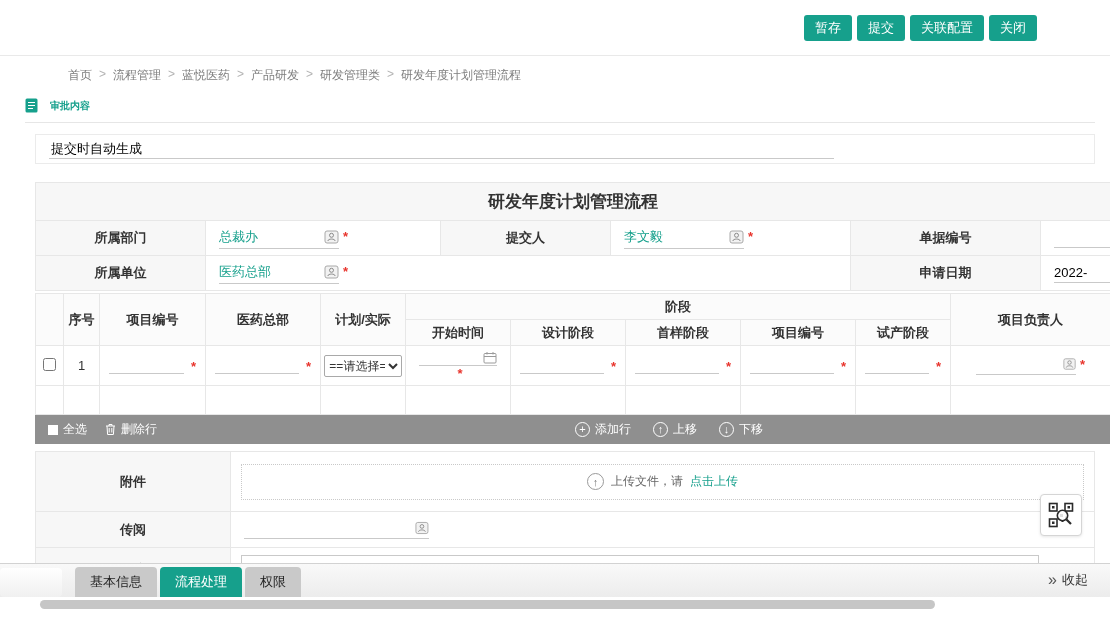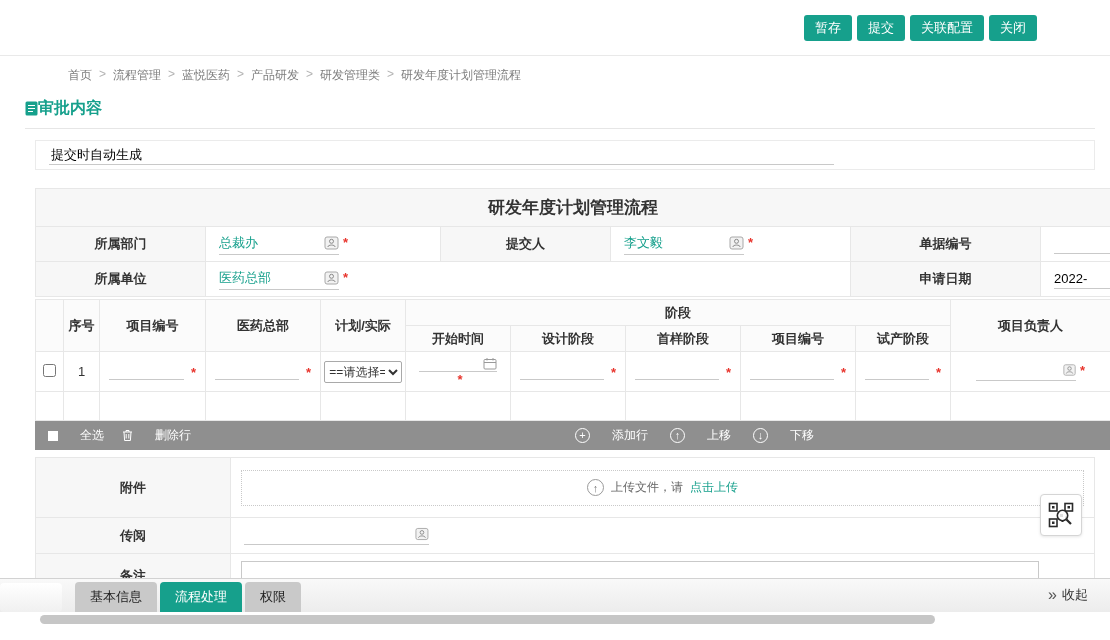--- a/index.html
+++ b/index.html
@@ -11,22 +11,22 @@
     justify-content:flex-end; padding-right:73px; gap:5px; }
   .btn { background:#16a08c; color:#fff; font-size:13px; padding:4px 11px; border:none;
     border-radius:3px; cursor:pointer; font-family:inherit; }
 
   
   .breadcrumb { padding:11px 0 0 68px; font-size:12px; color:#7d7d7d; display:flex; gap:7px; }
   .crumb { cursor:pointer; }
   .sep { color:#b3b3b3; }
 
   
-  .section-head { display:flex; align-items:center; gap:0; margin:14px 0 0 25px;
-    color:#16a08c; font-weight:bold; font-size:16px; }
+  .section-head { display:flex; align-items:center; gap:12px; margin:14px 0 0 25px;
+    color:#16a08c; font-weight:bold; font-size:10px; }
   .section-divider { border:none; border-top:1px solid #e6e6e6; margin:9px 15px 0 25px; }
 
   
   .subject-box { margin:11px 15px 0 35px; border:1px solid #ebebeb; height:30px;
     display:flex; align-items:center; width:1060px; }
   .subject-label { width:175px; text-align:right; font-weight:bold; font-size:13px; }
   .subject-input { margin-left:13px; width:785px; border:none; border-bottom:1px solid #c9c9c9;
     font-size:13px; padding:2px; outline:none; background:transparent; font-family:inherit; }
 
   table { border-collapse:collapse; margin-left:35px; table-layout:fixed; }
@@ -53,21 +53,21 @@
     background:transparent; font-family:inherit; min-width:0; }
   .row-select { border:1px solid #a9a9a9; border-radius:2px; font-size:12px; height:22px;
     color:#333; background:#fff; font-family:inherit; max-width:92%; }
   .date-wrap { display:flex; flex-direction:column; align-items:center; }
   .date-line { width:78px; border-bottom:1px solid #c9c9c9; display:flex; justify-content:flex-end;
     padding-bottom:1px; }
 
   
   .row-toolbar { margin-left:35px; width:1075px; height:29px; background:#8f8f8f; color:#fff;
     display:flex; align-items:center; font-size:12px; position:relative; }
-  .bar-item { display:inline-flex; align-items:center; gap:22px; cursor:pointer; }
+  .bar-item { display:inline-flex; align-items:center; gap:5px; cursor:pointer; }
   .bar-left { display:flex; gap:18px; margin-left:13px; }
   .bar-center { position:absolute; left:540px; display:flex; gap:22px; }
   .wsq { width:10px; height:10px; background:#fff; display:inline-block; }
   .circ { width:15px; height:15px; border:1px solid #fff; border-radius:50%;
     display:inline-flex; align-items:center; justify-content:center; font-size:11px; line-height:1; }
 
   table.lower { width:1060px; margin-top:7px; font-size:13px; }
   .lower .lbl { background:#f7f7f7; font-weight:bold; text-align:center; }
   .lower td { background:#fff; }
   .upload-box { margin:9px 10px; border:1px dotted #c9c9c9; height:36px; display:flex;
@@ -78,21 +78,21 @@
   .circ-row { height:36px; }
   .remark-row { height:44px; }
   .remark-box { margin:6px 55px 6px 10px; height:30px; border:1px solid #c9c9c9; background:#fff; }
   .pad-cell { padding-left:13px; }
 
   .qr-btn { position:absolute; right:28px; top:494px; width:42px; height:42px; background:#fff;
     border:1px solid #d5d5d5; border-radius:4px; display:flex; align-items:center; justify-content:center;
     box-shadow:0 1px 3px rgba(0,0,0,.1); cursor:pointer; z-index:5; }
 
   
-  .footer { position:absolute; left:0; right:0; bottom:0; height:62px; background:#fff;
+  .footer { position:absolute; left:0; right:0; bottom:15px; height:62px; background:#fff;
     border-top:1px solid #d2d2d2; z-index:4; }
   .tabstrip { height:33px; background:linear-gradient(#f9f9f9,#ececec); position:relative;
     display:flex; align-items:flex-end; padding-left:75px; gap:3px; }
   .tab { padding:6px 15px; font-size:13px; background:#c9c9c9; color:#1f1f1f;
     border-radius:4px 4px 0 0; cursor:pointer; white-space:nowrap; }
   .tab.active { background:#16a08c; color:#fff; }
   .tab-stub { position:absolute; left:0; top:4px; width:62px; height:29px;
     background:linear-gradient(#ffffff,#f0f0f0); border-radius:4px; }
   .collapse { position:absolute; right:22px; top:7px; font-size:13px; color:#333;
     display:flex; align-items:center; gap:5px; cursor:pointer; }

